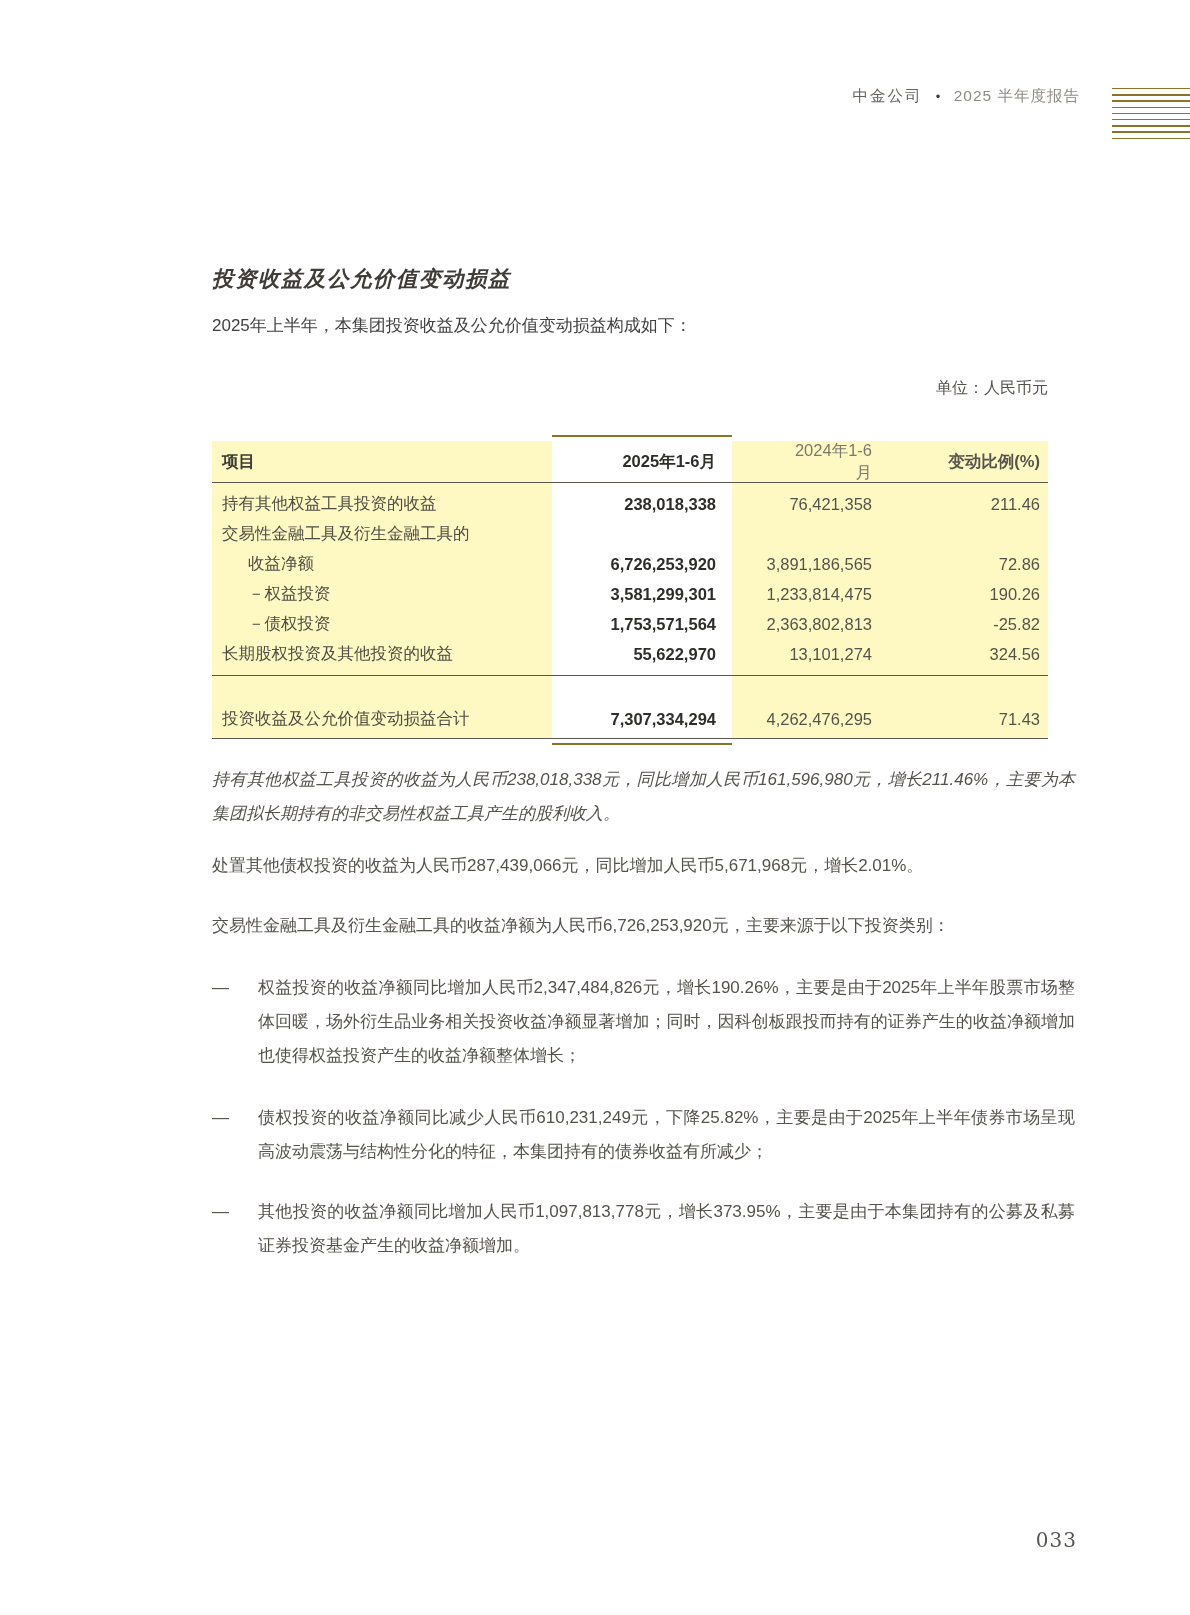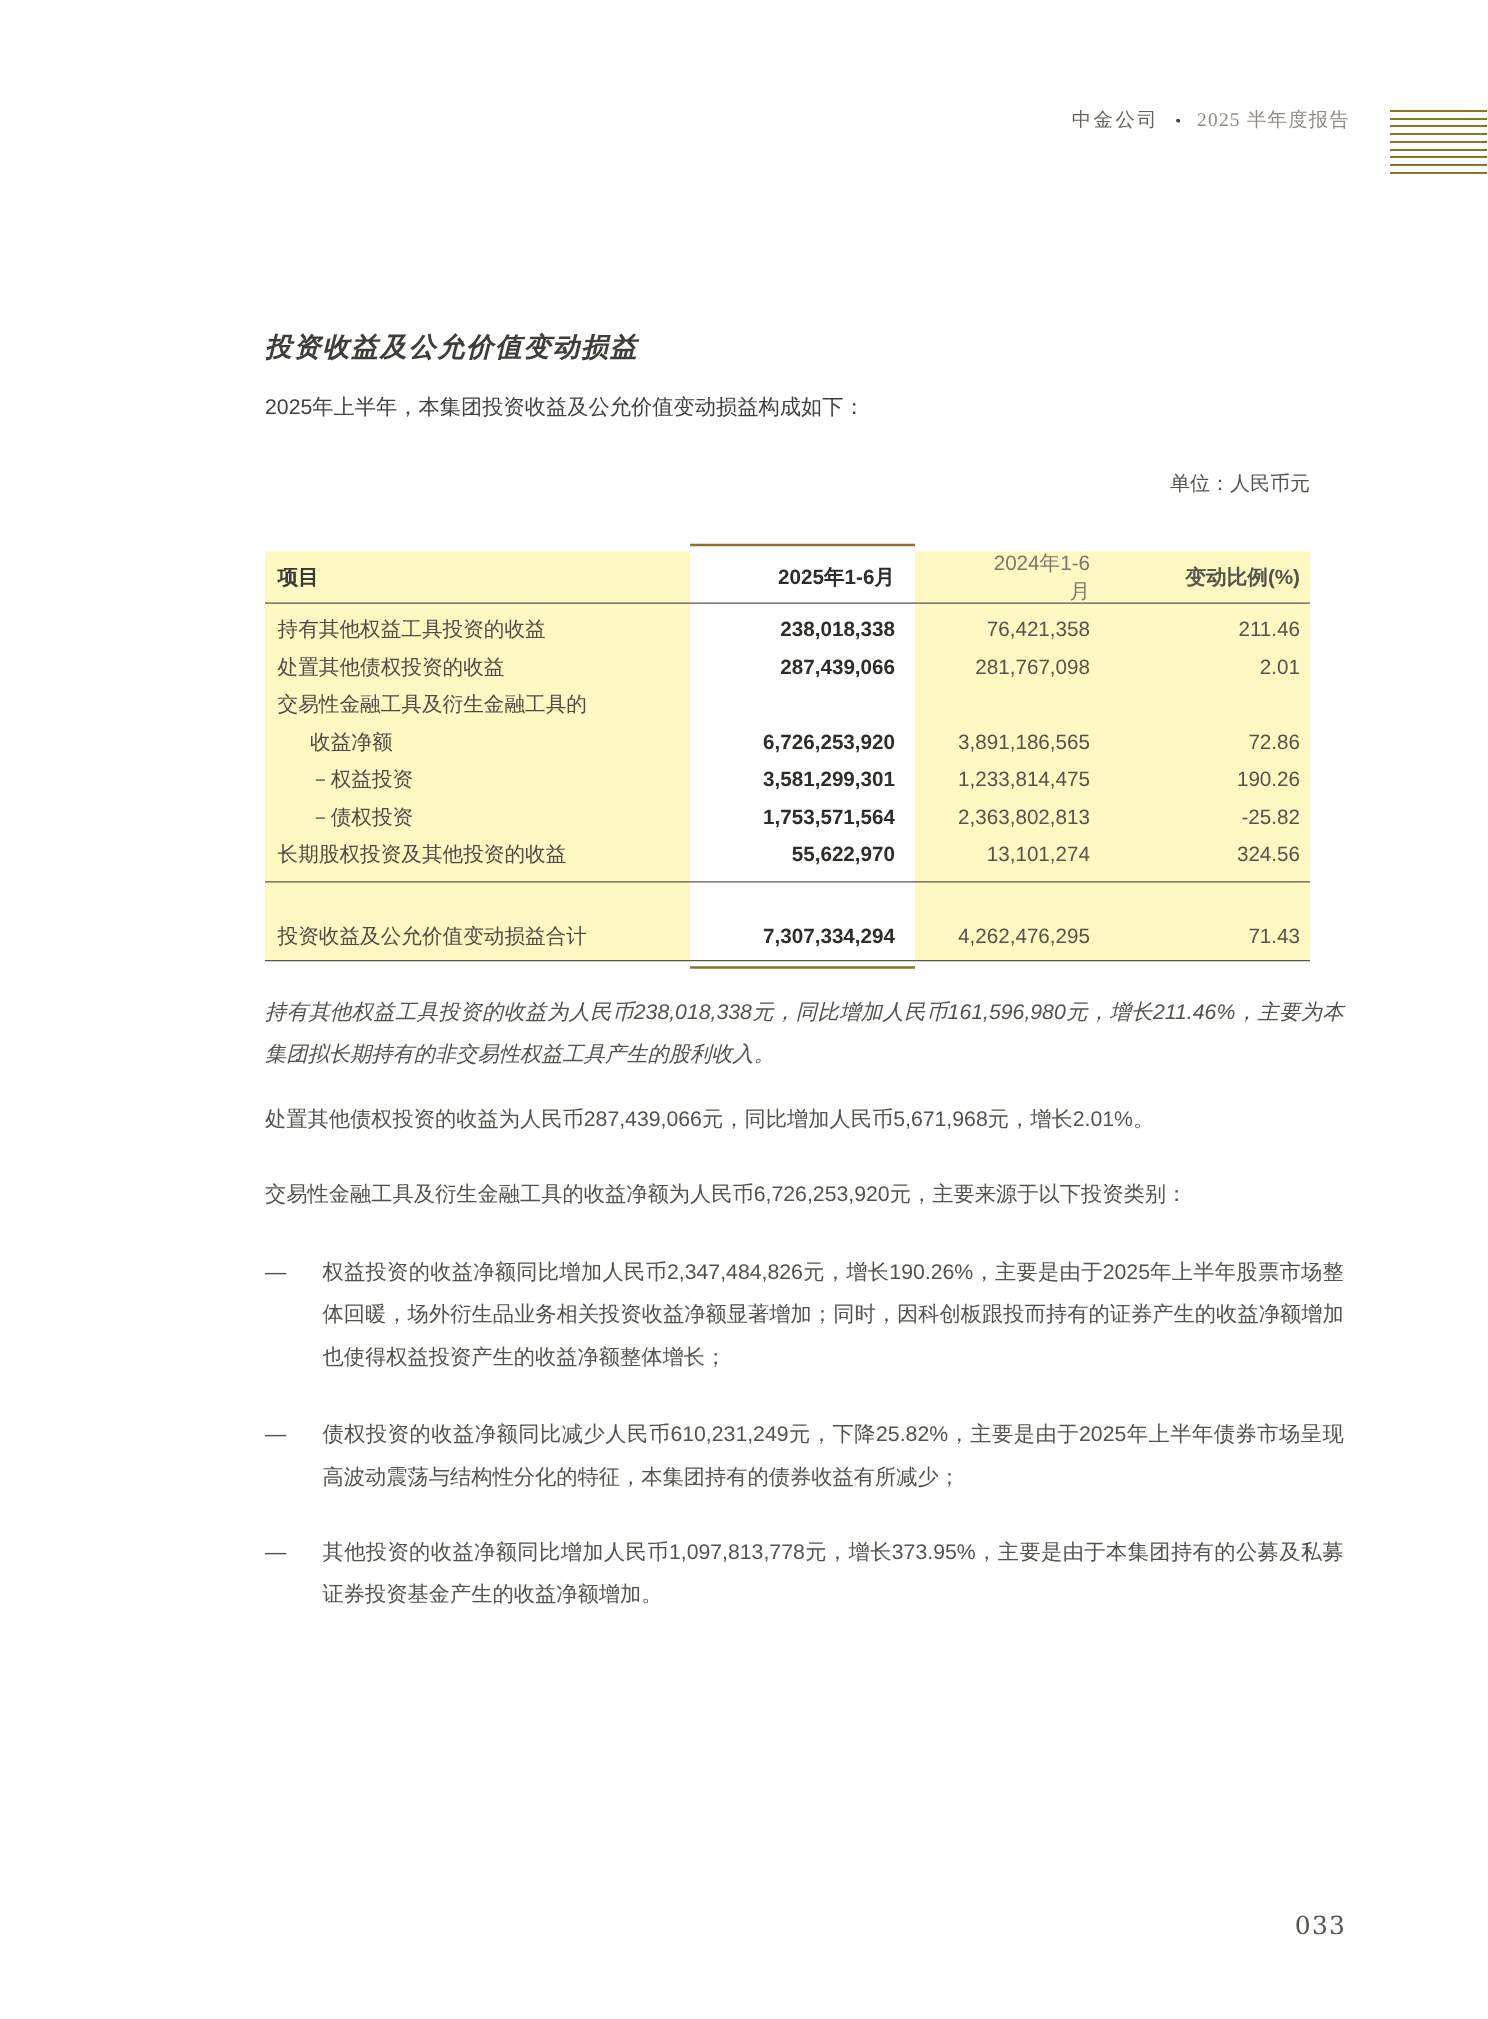--- a/index.html
+++ b/index.html
@@ -9,21 +9,21 @@
     width: 1190px; height: 1615px;
     background: #ffffff;
     font-family: "Liberation Sans", sans-serif;
     color: #54514b;
     overflow: hidden;
   }
 
   
   .doc-header {
     position: absolute; top: 86px; right: 110px;
-    font-family: Liberation Serif, serif;
+    font-family: Liberation Sans, sans-serif;
     font-size: 15.5px; white-space: nowrap;
   }
   .doc-header .brand { color:#67635c; letter-spacing: 2px; }
   .doc-header .sep { color:#3e3b35; margin: 0 9px; font-size: 13px; }
   .doc-header .report { color:#8f8b84; letter-spacing: 1px; }
   .header-lines {
     position: absolute; top: 88px; left: 1112px;
     width: 78px; height: 52px;
     background: repeating-linear-gradient(to bottom, #8e7228 0px, #8e7228 1.5px, transparent 1.5px, transparent 6.2px);
   }
@@ -112,26 +112,20 @@
         </div>
 
         <div class="t-body">
           <div class="trow">
             <div class="c item">持有其他权益工具投资的收益</div>
             <div class="c v25">238,018,338</div>
             <div class="c v24">76,421,358</div>
             <div class="c chg">211.46</div>
           </div>
           <div class="trow">
-            <div class="c item">处置其他债权投资的收益</div>
-            <div class="c v25">287,439,066</div>
-            <div class="c v24">281,767,098</div>
-            <div class="c chg">2.01</div>
-          </div>
-          <div class="trow">
             <div class="c item">交易性金融工具及衍生金融工具的</div>
             <div class="c v25"></div>
             <div class="c v24"></div>
             <div class="c chg"></div>
           </div>
           <div class="trow sub">
             <div class="c item">收益净额</div>
             <div class="c v25">6,726,253,920</div>
             <div class="c v24">3,891,186,565</div>
             <div class="c chg">72.86</div>

